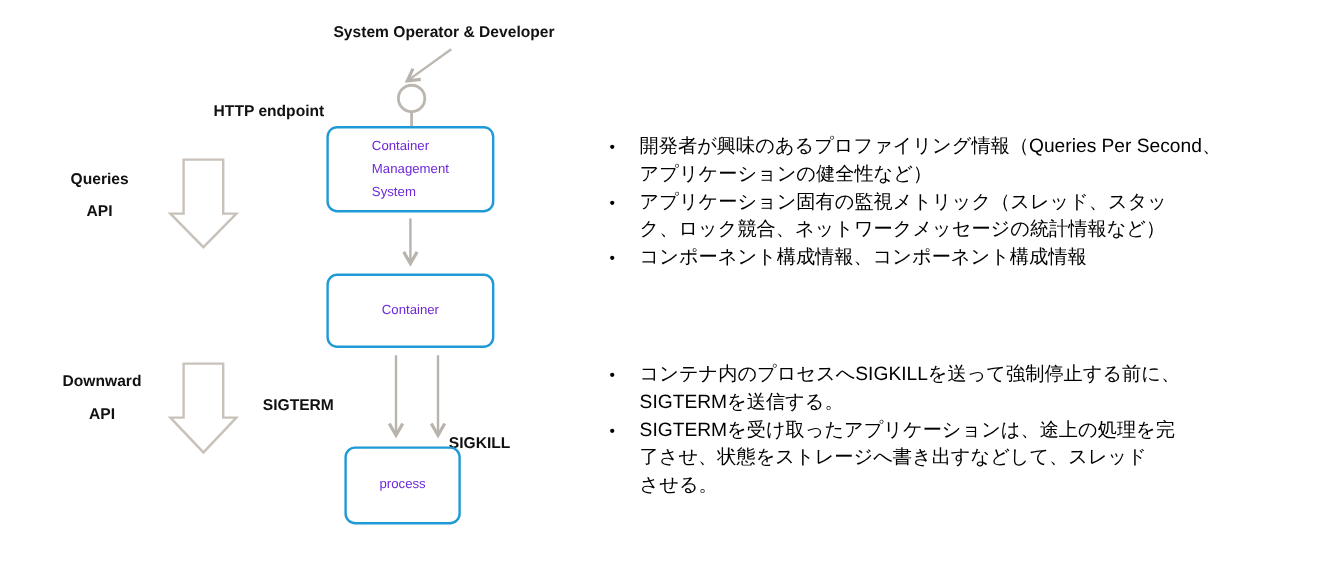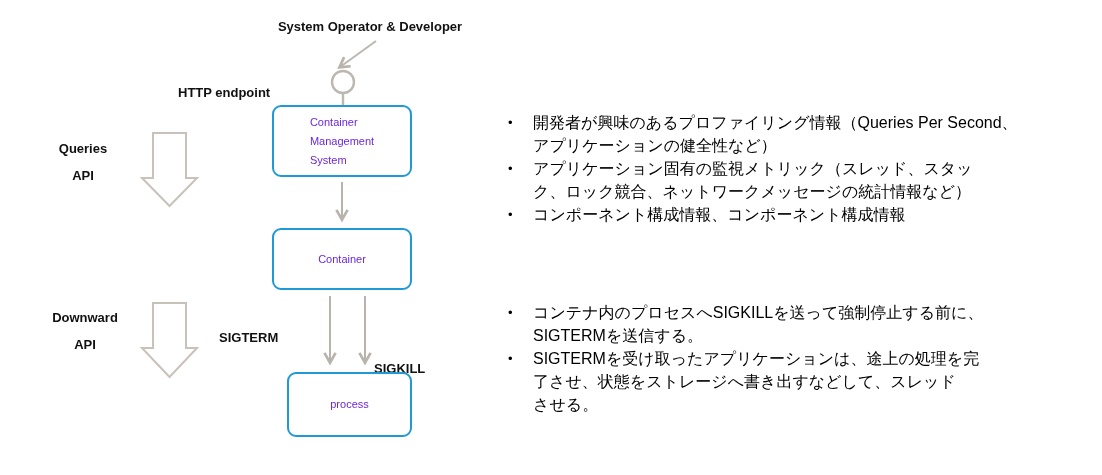--- a/index.html
+++ b/index.html
@@ -68,21 +68,21 @@
 <div class="dlabel" style="left:219px;top:324px;">SIGTERM</div>
 
 <div class="dlabel" style="left:374px;top:324px;margin-top:31px;">SIGKILL</div>
 
 <div class="node" style="left:272px;top:105px;width:140px;height:72px;">Container
 Management
 System</div>
 
 <div class="node" style="left:272px;top:228px;width:140px;height:62px;">Container</div>
 
-<div class="node" style="left:287px;top:372px;width:125px;height:65px;">process</div>
+<div class="node" style="left:287px;top:372px;width:97px;height:65px;">process</div>
 
 <div class="section" style="left:487px;top:96px;">
   <div class="bullets">
     <div class="bullet">
       <span class="dot">•</span>
       <span class="txt">開発者が興味のあるプロファイリング情報（Queries Per Second、
 アプリケーションの健全性など）</span>
     </div>
     <div class="bullet">
       <span class="dot">•</span>

